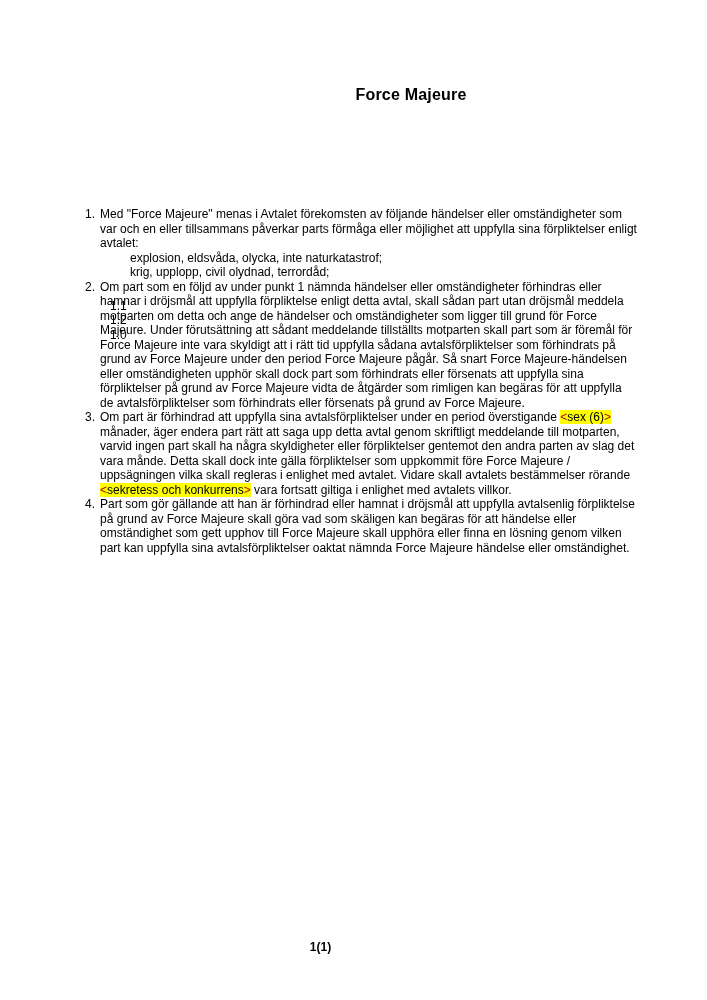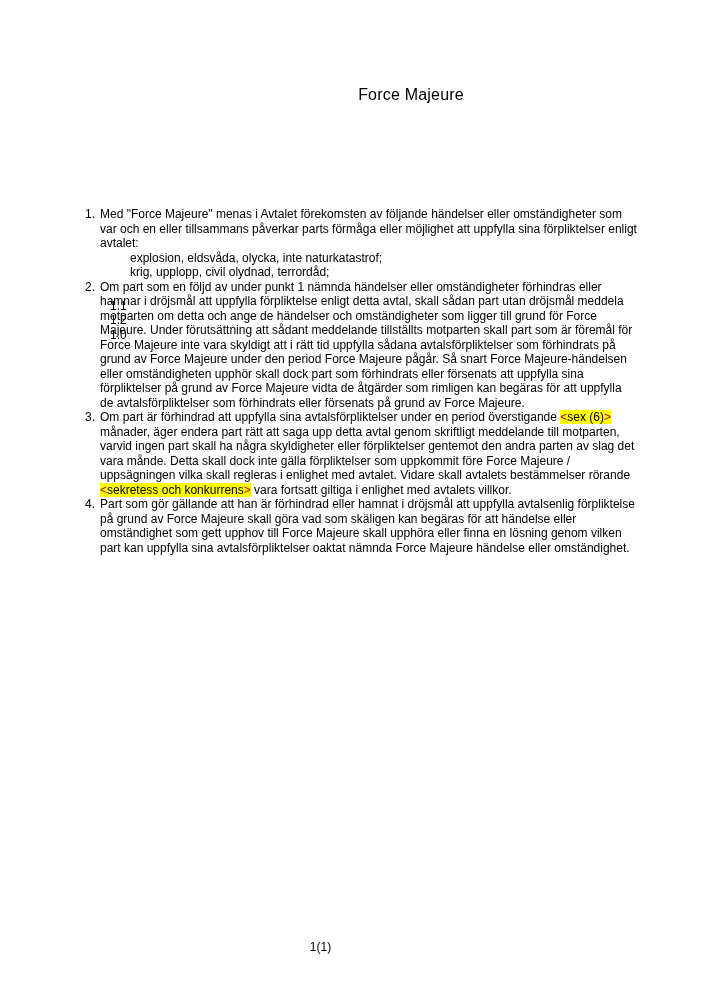--- a/index.html
+++ b/index.html
@@ -12,21 +12,21 @@
     font-family: "Liberation Sans", sans-serif;
     overflow: hidden;
   }
   .title {
     position: absolute;
     top: 86px;
     left: 115px;
     width: 592px;
     text-align: center;
     font-size: 16px;
-    font-weight: normal;
+    font-weight: bold;
     letter-spacing: 0.2px;
   }
   .content {
     position: absolute;
     top: 207px;
     left: 85px;
     width: 553px;
     font-size: 12px;
     line-height: 14.5px;
     text-align: left;
@@ -55,20 +55,21 @@
   .hl { background: var(--hl-color, #ffff00); }
   .bracket { color: var(--bracket-color, #c00000); }
   .footer {
     position: absolute;
     top: 940px;
     left: 0;
     width: 641px;
     text-align: center;
     font-size: 12px;
     line-height: 14.5px;
+    font-weight: bold;
   }
 </style>
 </head>
 <body>
 
 <div class="doc">
   <div class="title">Force Majeure</div>
   <div class="content">
       <div class="li"><span class="num">1.</span><span>Med "Force Majeure" menas i Avtalet förekomsten av följande händelser eller omständigheter som var och en eller tillsammans påverkar parts förmåga eller möjlighet att uppfylla sina förpliktelser enligt avtalet:</span></div>
       <div class="sub"><span class="num">1.1</span><span>explosion, eldsvåda, olycka, inte naturkatastrof;</span></div>

